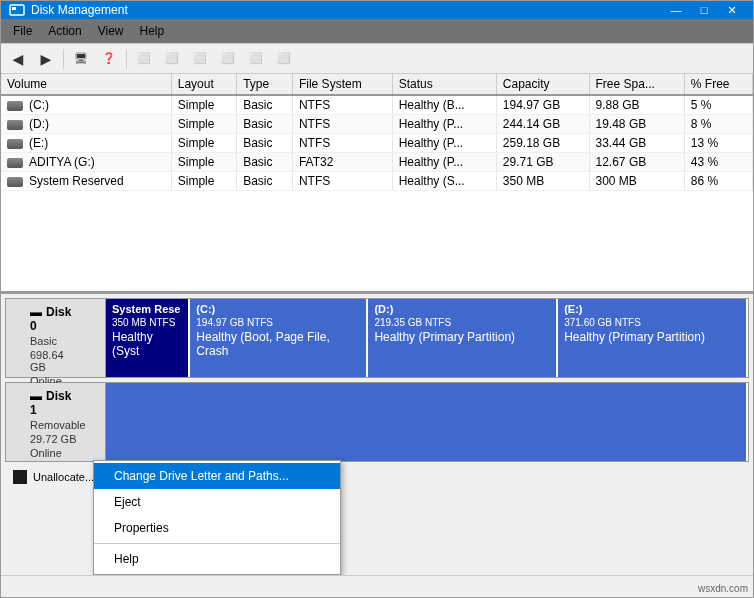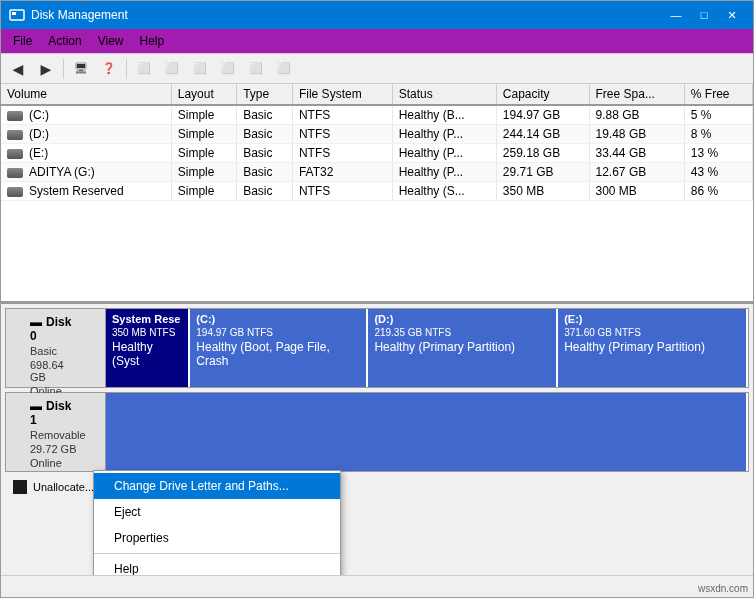--- a/index.html
+++ b/index.html
@@ -17,21 +17,21 @@
       width: 754px;
       height: 598px;
       border: 1px solid #999;
       display: flex;
       flex-direction: column;
       background: #f0f0f0;
     }
     .title-bar {
       background: #0078d7;
       color: white;
-      height: 28px;
+      height: 18px;
       display: flex;
       align-items: center;
       padding: 0 8px;
       flex-shrink: 0;
     }
     .title-bar-icon {
       width: 16px;
       height: 16px;
       margin-right: 6px;
       flex-shrink: 0;
@@ -52,21 +52,21 @@
       color: white;
       cursor: pointer;
       font-size: 11px;
       display: flex;
       align-items: center;
       justify-content: center;
     }
 
     
     .menu-bar {
-      background: #a21caf;
+      background: #737373;
       border-bottom: 1px solid #ccc;
       height: 22px;
       display: flex;
       align-items: center;
       padding: 12px 4px;
       flex-shrink: 0;
     }
     .menu-item {
       padding: 2px 8px;
       cursor: pointer;

